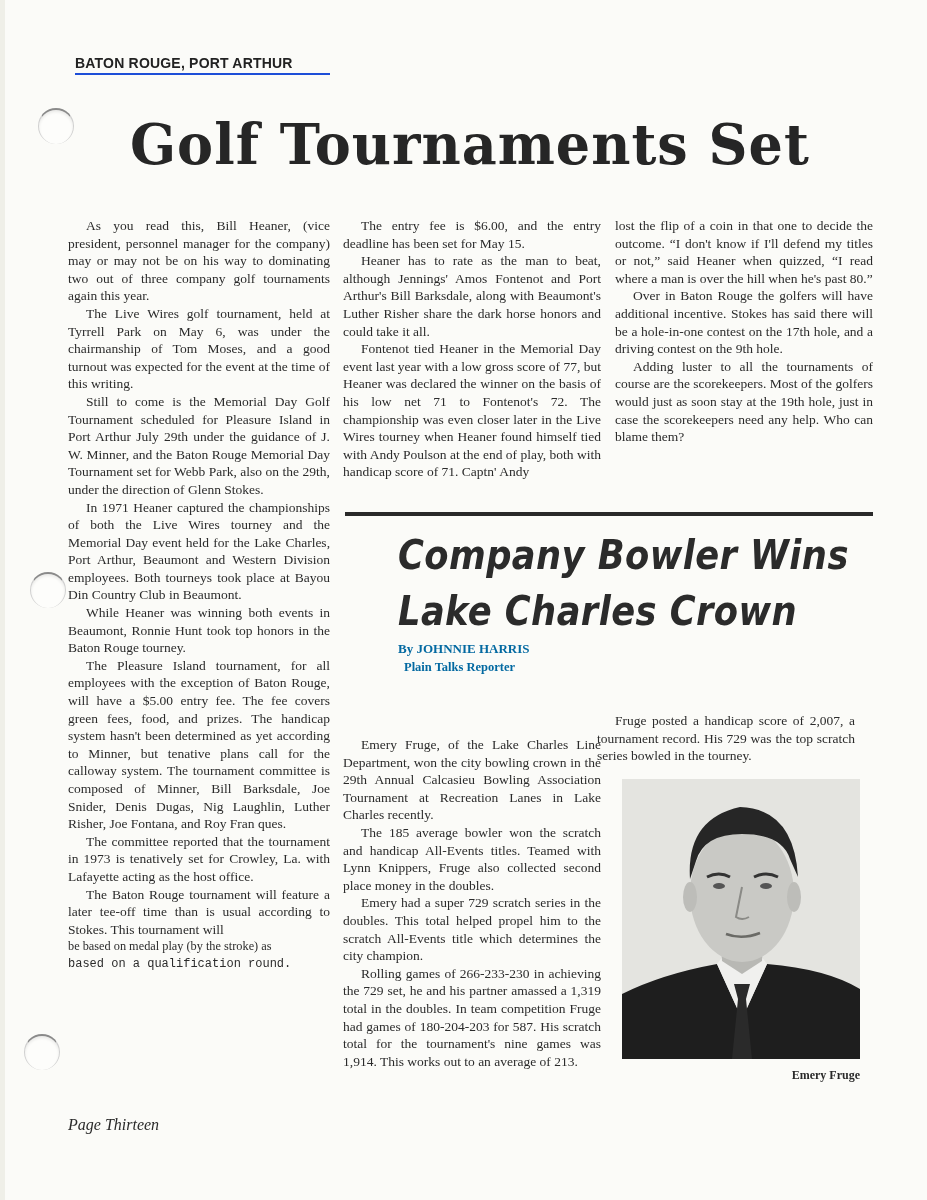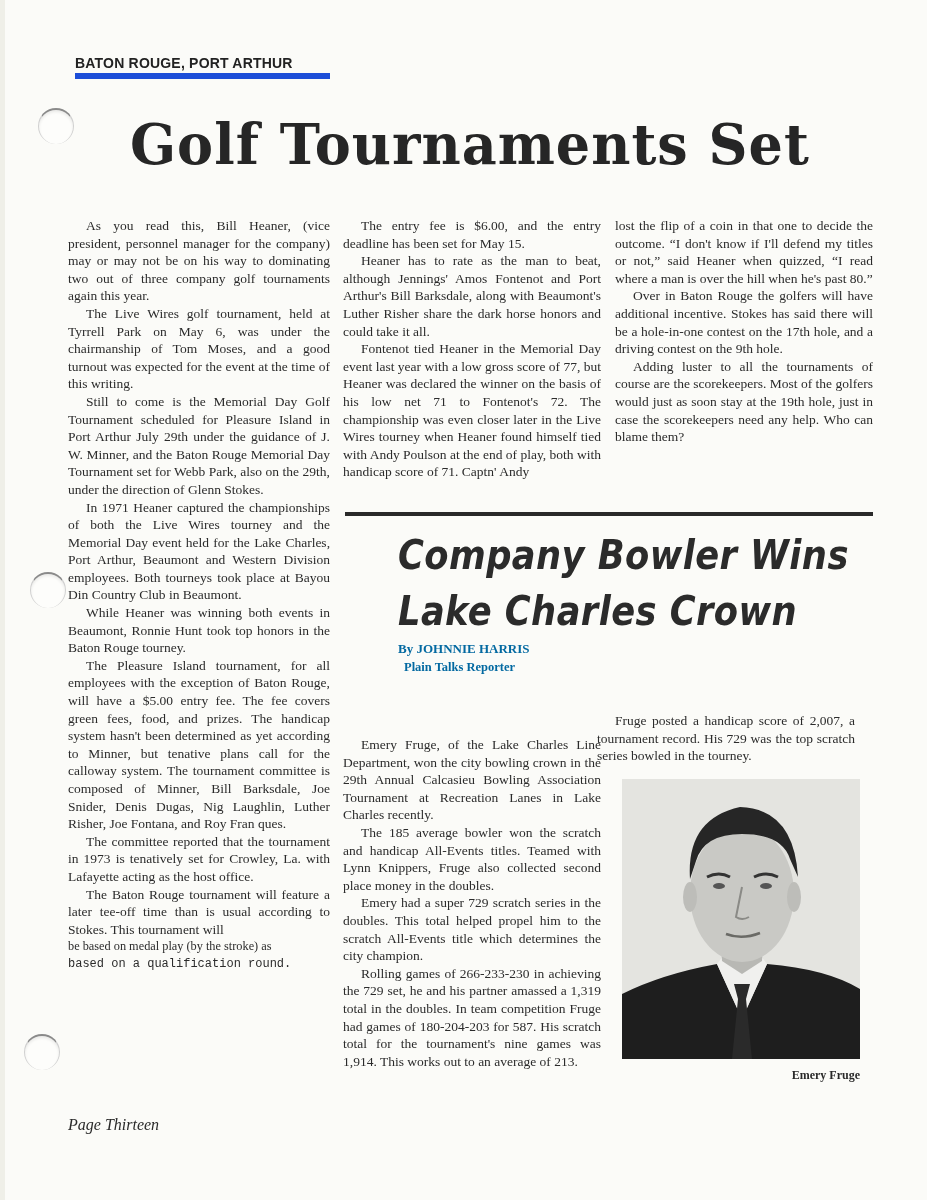--- a/index.html
+++ b/index.html
@@ -13,21 +13,21 @@
     .edge { position: absolute; left: 0; top: 0; width: 5px; height: 1200px; background: #efefe8; }
     .hole {
       position: absolute; width: 34px; height: 34px; border-radius: 50%;
       border-top: 2px solid #8a8a8a; border-left: 1px solid #d0d0d0; border-right: 1px solid #d0d0d0;
       border-bottom: 0; background: #fdfdfb; box-shadow: inset 0 2px 3px rgba(0,0,0,0.08);
     }
     .section-label {
       position: absolute; left: 75px; top: 55px;
       font-family: "Liberation Sans", sans-serif; font-weight: bold; font-size: 14px;
       letter-spacing: 0.2px; color: #222;
-      border-bottom: 6px solid #1d4ed8; padding-bottom: 2px; width: 255px;
+      border-bottom: 2px solid #1d4ed8; padding-bottom: 2px; width: 255px;
     }
     .headline-1 {
       position: absolute; left: 130px; top: 112px; width: 690px;
       font-family: "DejaVu Serif", serif; font-weight: bold; font-size: 54px;
       letter-spacing: 1px; color: #262626; white-space: nowrap;
       transform: scaleY(1.05);
     }
     .col {
       position: absolute; font-size: 13.5px; line-height: 17.6px;
       text-align: justify; color: #2b2b2b;

